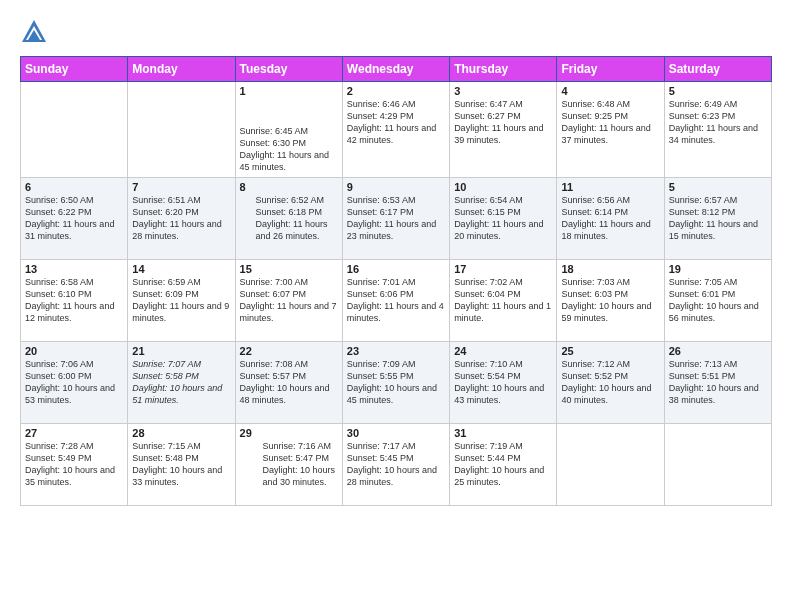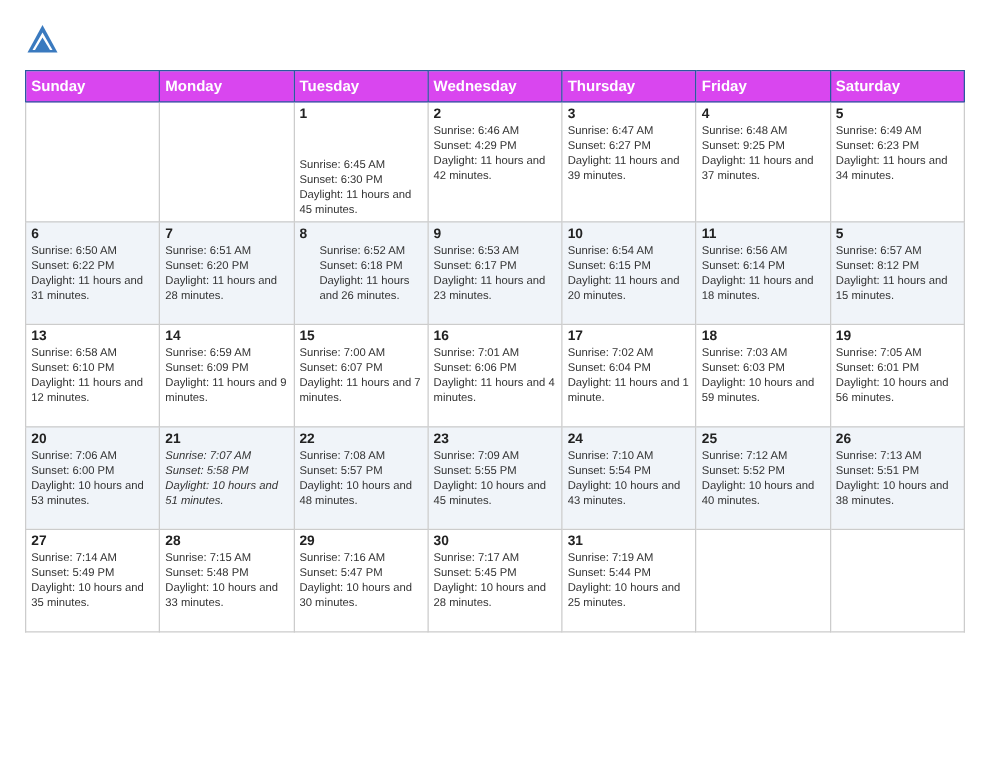--- a/index.html
+++ b/index.html
@@ -294,33 +294,33 @@
           <td>
             <span class="day-num">26</span>
             <div class="cell-info" style="white-space: pre-line;">Sunrise: 7:13 AM
 Sunset: 5:51 PM
 Daylight: 10 hours and 38 minutes.</div>
           </td>
         </tr>
         <tr>
           <td>
             <span class="day-num">27</span>
-            <div class="cell-info" style="white-space: pre-line;">Sunrise: 7:14 AM
+            <div class="cell-info" style="white-space: pre-line;">Sunrise: 7:28 AM
 Sunset: 5:49 PM
 Daylight: 10 hours and 35 minutes.</div>
           </td>
           <td>
             <span class="day-num">28</span>
             <div class="cell-info" style="white-space: pre-line;">Sunrise: 7:15 AM
 Sunset: 5:48 PM
 Daylight: 10 hours and 33 minutes.</div>
           </td>
           <td>
             <span class="day-num">29</span>
-            <div class="cell-info" style="white-space: pre-line;">Sunrise: 7:16 AM
+            <div class="cell-info" style="white-space: pre-line; margin-left: 23px;">Sunrise: 7:16 AM
 Sunset: 5:47 PM
 Daylight: 10 hours and 30 minutes.</div>
           </td>
           <td>
             <span class="day-num">30</span>
             <div class="cell-info" style="white-space: pre-line;">Sunrise: 7:17 AM
 Sunset: 5:45 PM
 Daylight: 10 hours and 28 minutes.</div>
           </td>
           <td>

